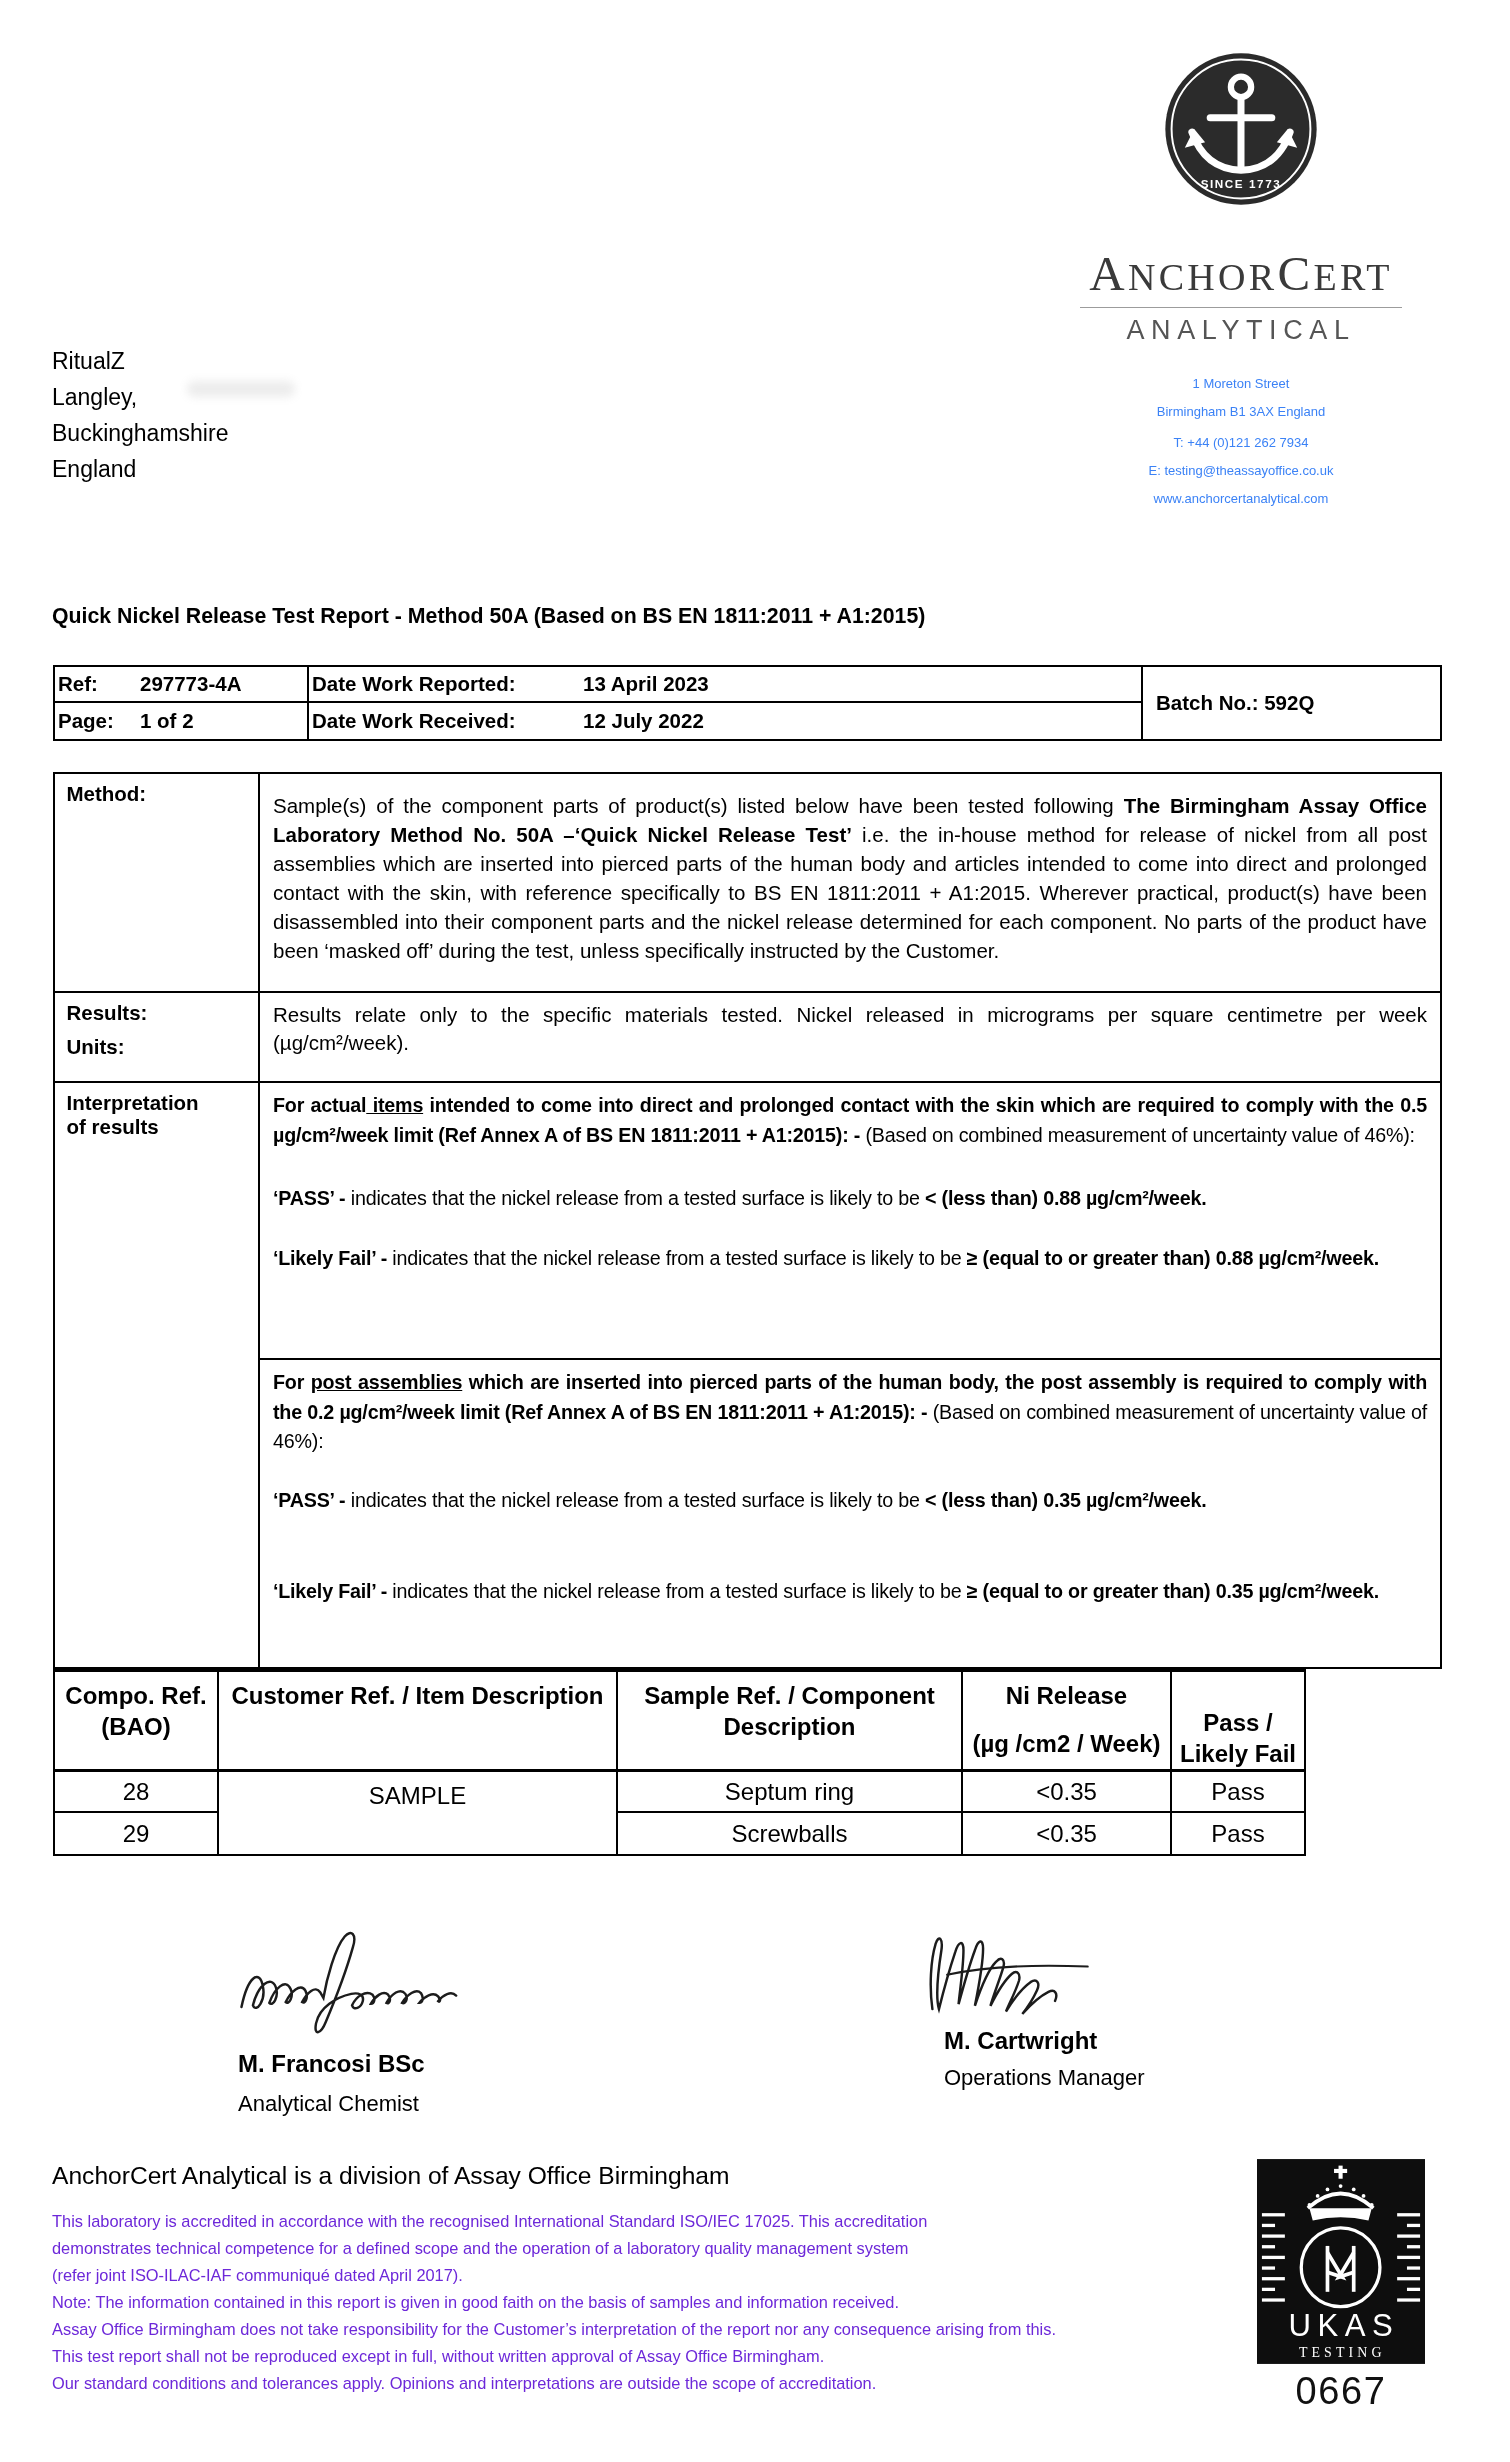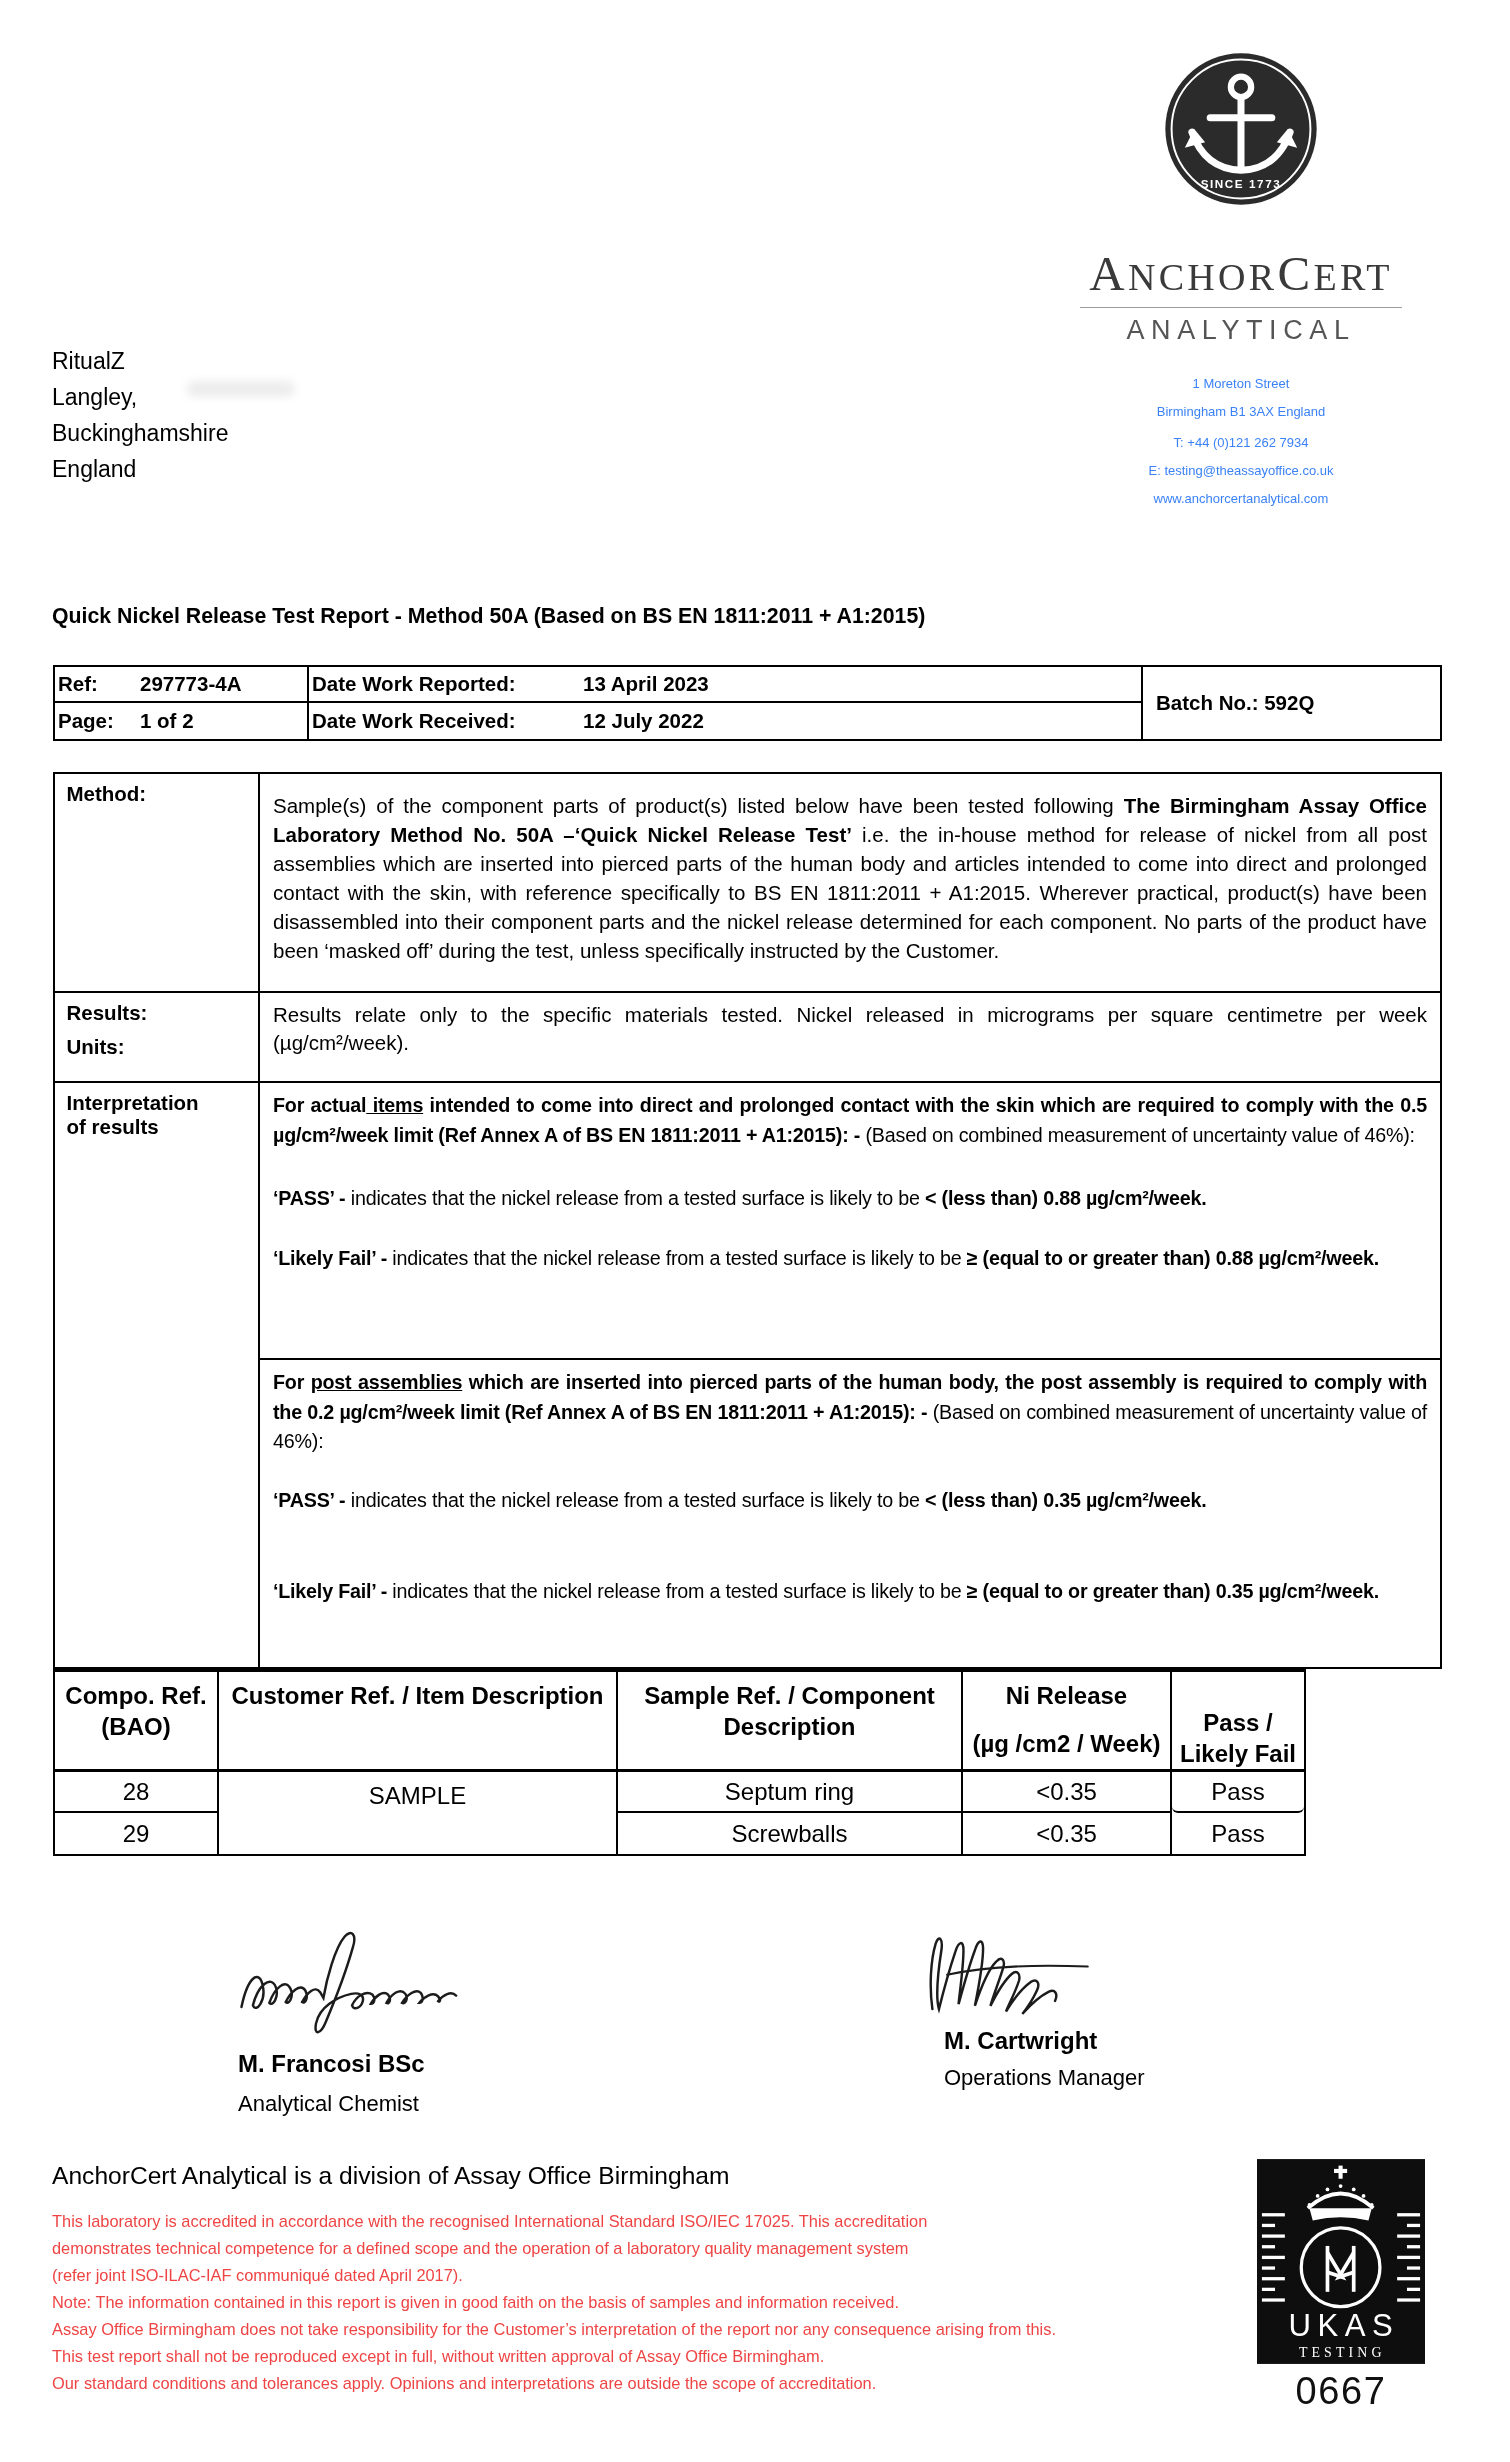--- a/index.html
+++ b/index.html
@@ -55,30 +55,30 @@
   
   .results-table { position:absolute; left:53px; top:1669px; width:1253px;
     border:2.5px solid #000; border-top-width:3.3px; display:grid;
     grid-template-columns:164px 399px 345px 209px 1fr;
     grid-template-rows:100px 41px 41px; font-size:24px; text-align:center; }
   .results-table .h { font-weight:700; border-right:2.5px solid #000; border-bottom:3.3px solid #000;
     padding-top:8.2px; line-height:31px; display:flex; flex-direction:column; align-items:center; }
   .results-table .h.last { border-right:none;justify-content:flex-end; }
   .results-table .h .push { margin-top:auto; margin-bottom:9.8px; font-weight:700; }
   .results-table .d { border-right:2.5px solid #000; display:flex; align-items:center; justify-content:center; }
-  .results-table .d.last { border-right:none;border-radius:6px; }
+  .results-table .d.last { border-right:none; }
   .results-table .d.bb2 { border-bottom:2.5px solid #000; }
   .results-table .span2 { grid-column:2; grid-row:2 / span 2; align-items:flex-start; padding-top:9.8px; }
   
   .sig { position:absolute; }
   .sig-name  { position:absolute; font-size:24px; font-weight:700; }
   .sig-title { position:absolute; font-size:22px; }
   
   .division { position:absolute; left:52px; top:2162px; font-size:24.6px; }
-  .smallprint { position:absolute; left:52px; top:2208px; width:1207px; font-size:16.4px; line-height:27px; color:#ef4444; }
+  .smallprint { position:absolute; left:52px; top:2208px; width:1207px; font-size:16.4px; line-height:27px; color:#6d28d9; }
   .ukas { position:absolute; left:1257px; top:2159px; }
   .ukas-num { position:absolute; left:1257px; top:2370px; width:168px; text-align:center;
     font-size:38px; letter-spacing:1.6px; color:#111; }
 </style>
 </head>
 <body>
 
 <div class="page">
 
 

